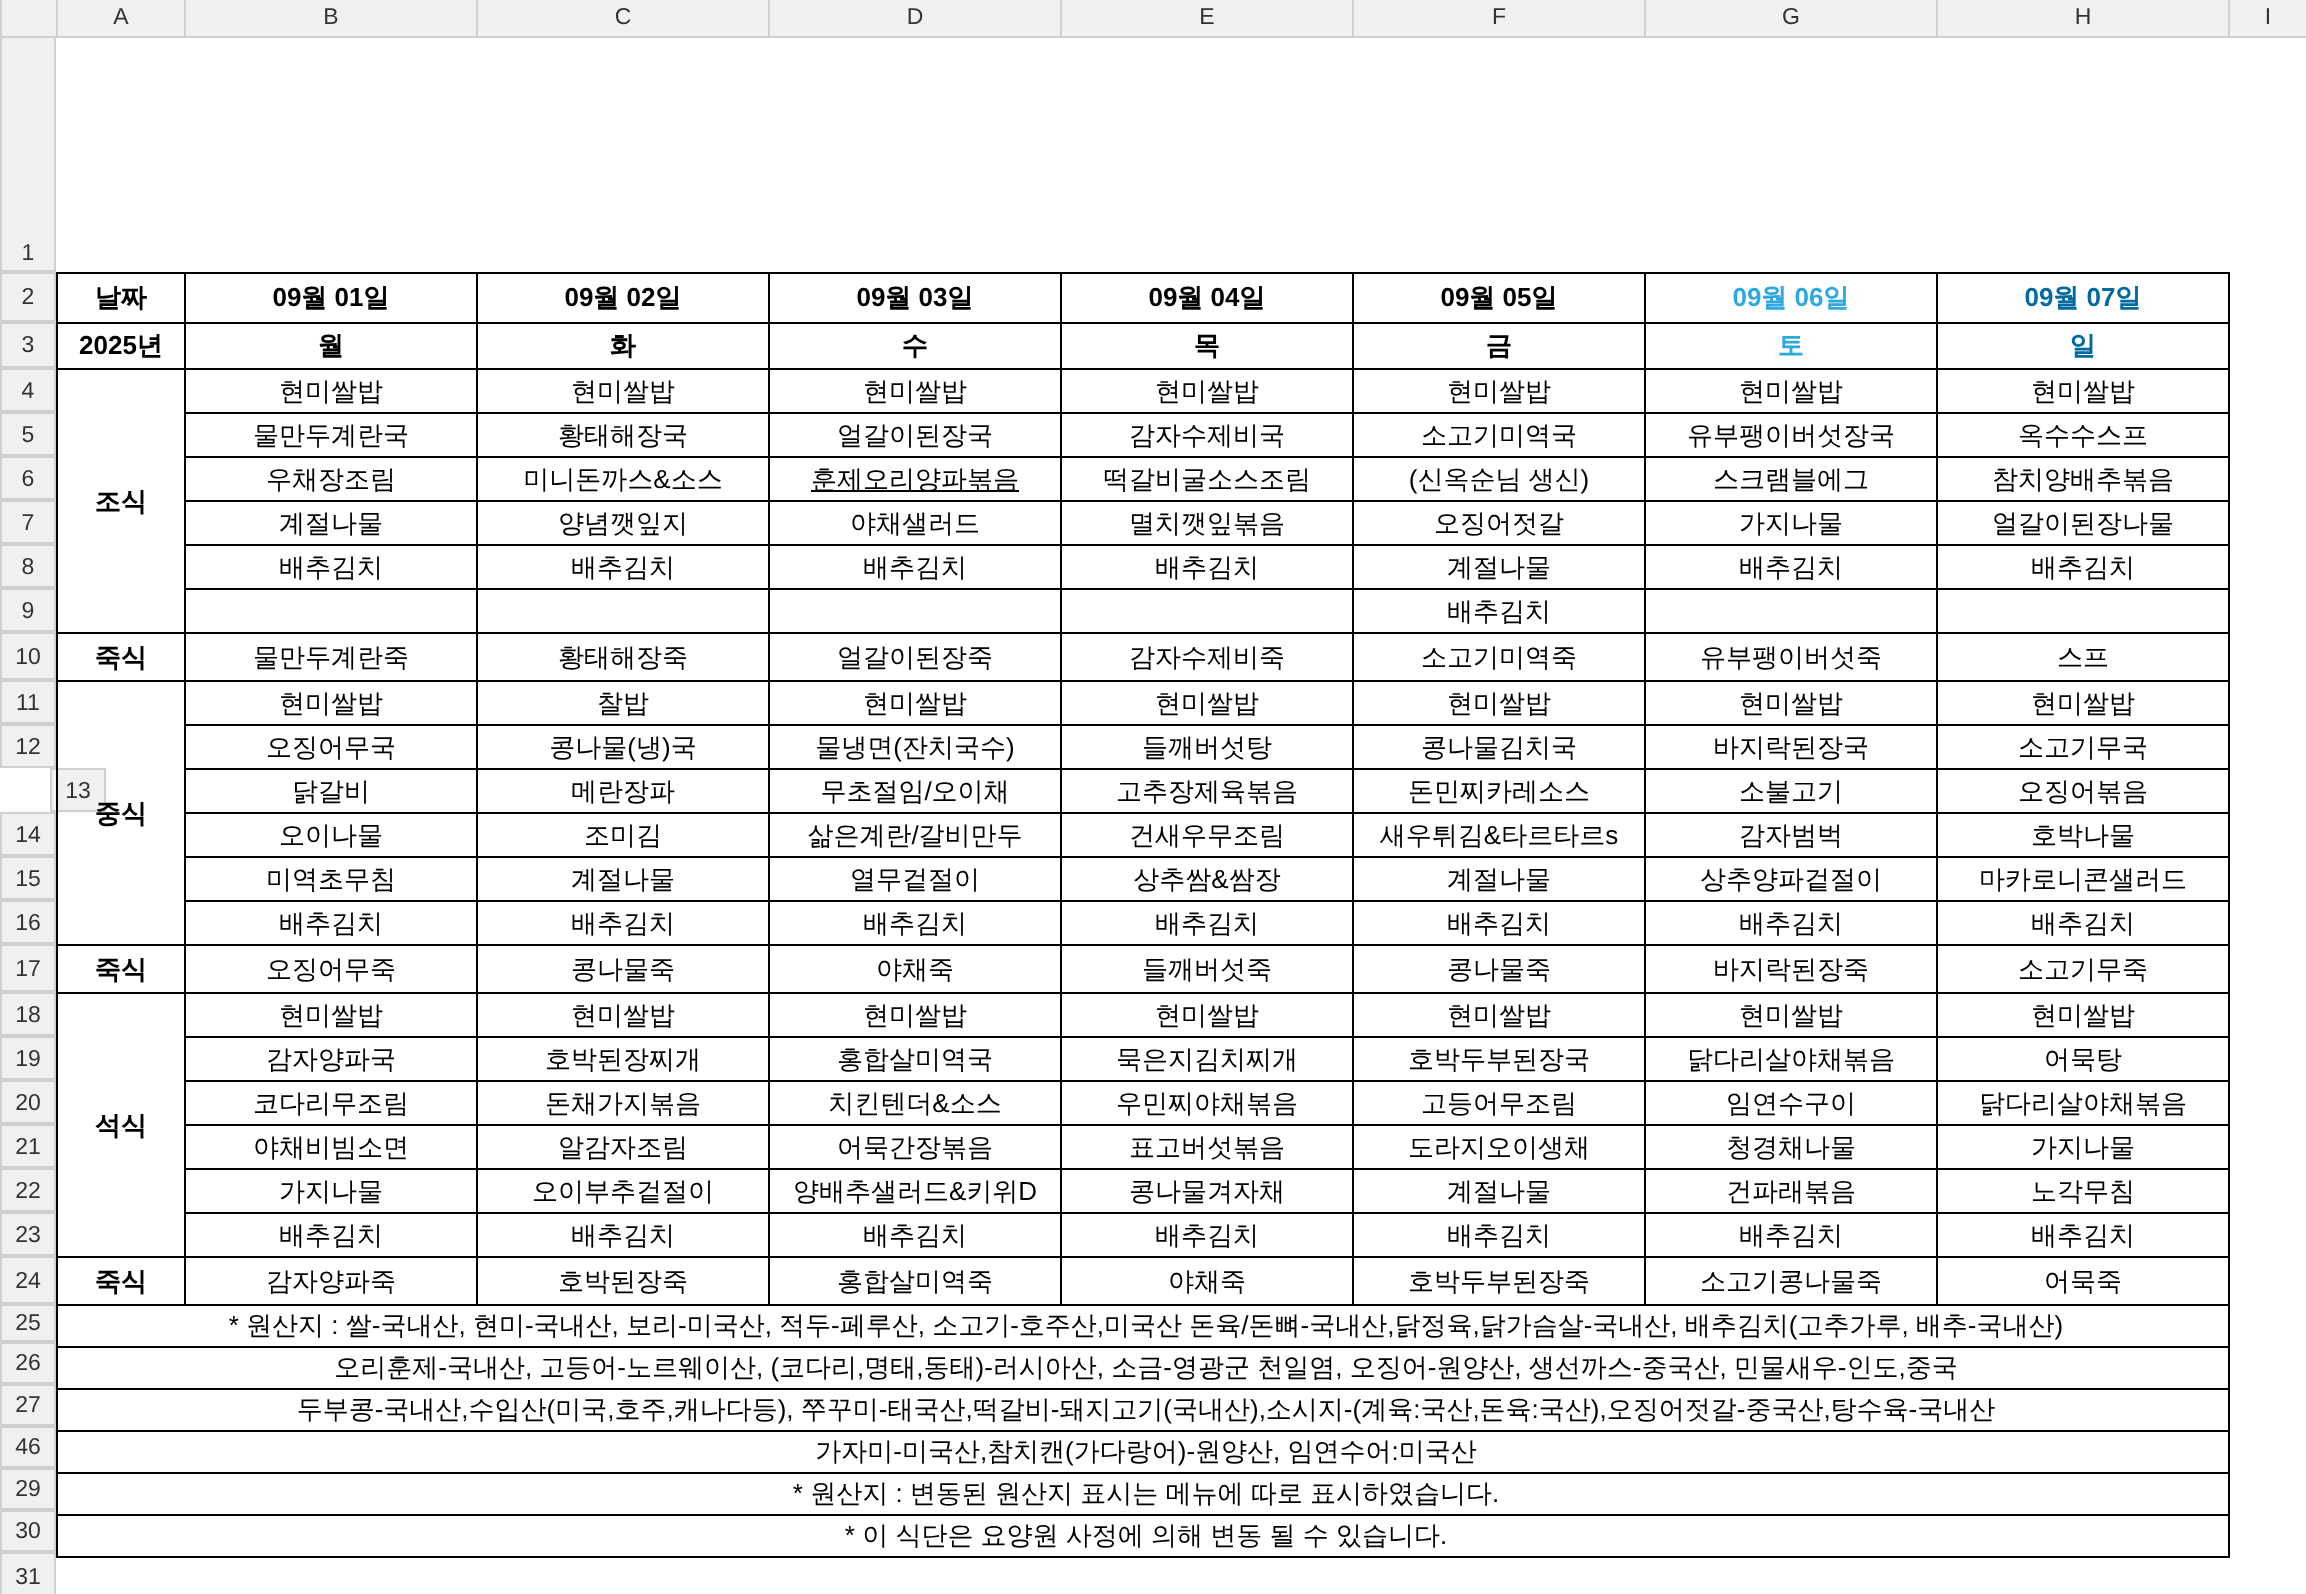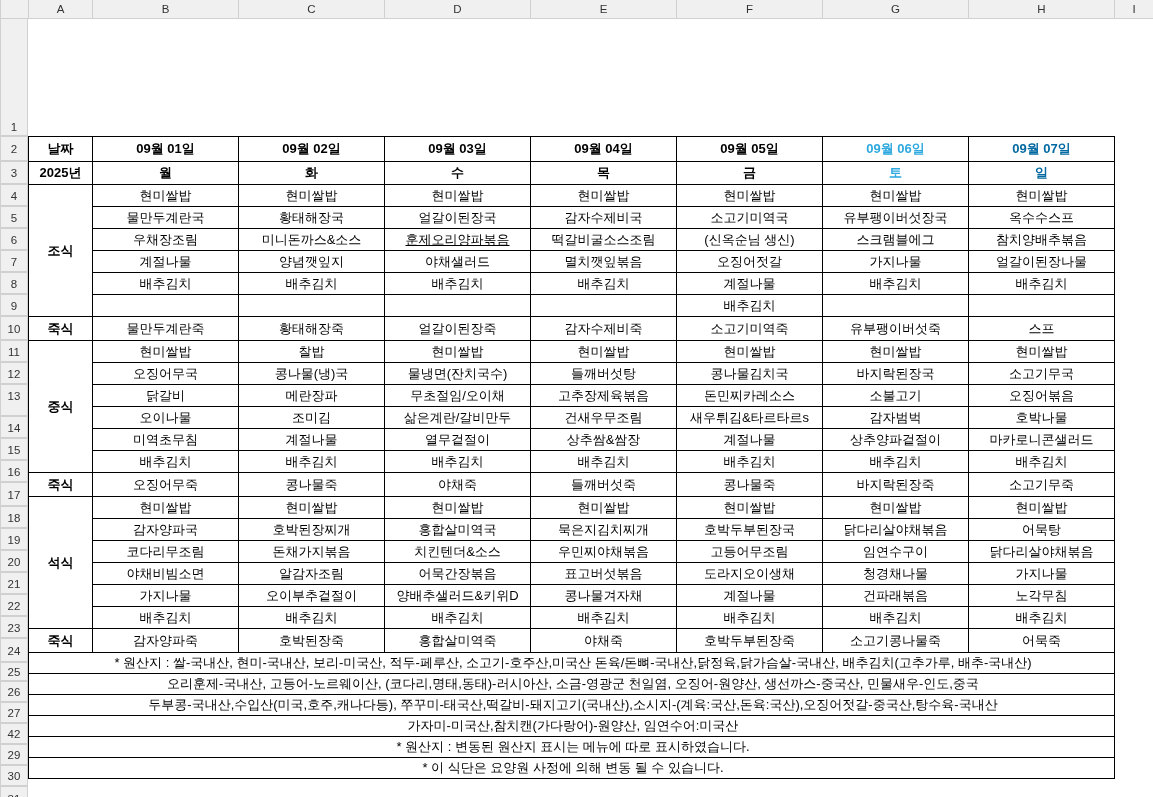--- a/index.html
+++ b/index.html
@@ -131,21 +131,21 @@
       </div>
       <div class="rowhdr" style="height:24px;line-height:24px;">
         <span style="display:block;">10</span>
       </div>
       <div class="rowhdr" style="height:22px;line-height:22px;">
         <span style="display:block;">11</span>
       </div>
       <div class="rowhdr" style="height:22px;line-height:22px;">
         <span style="display:block;">12</span>
       </div>
-      <div class="rowhdr" style="height:32px;line-height:22px;">
+      <div class="rowhdr" style="height:22px;line-height:22px;margin-left:25px;">
         <span style="display:block;">13</span>
       </div>
       <div class="rowhdr" style="height:22px;line-height:22px;">
         <span style="display:block;">14</span>
       </div>
       <div class="rowhdr" style="height:22px;line-height:22px;">
         <span style="display:block;">15</span>
       </div>
       <div class="rowhdr" style="height:22px;line-height:22px;">
         <span style="display:block;">16</span>
@@ -177,21 +177,21 @@
       <div class="rowhdr" style="height:19px;line-height:19px;">
         <span style="display:block;">25</span>
       </div>
       <div class="rowhdr" style="height:21px;line-height:21px;">
         <span style="display:block;">26</span>
       </div>
       <div class="rowhdr" style="height:21px;line-height:21px;">
         <span style="display:block;">27</span>
       </div>
       <div class="rowhdr" style="height:21px;line-height:21px;">
-        <span style="display:block;">42</span>
+        <span style="display:block;">46</span>
       </div>
       <div class="rowhdr" style="height:21px;line-height:21px;">
         <span style="display:block;">29</span>
       </div>
       <div class="rowhdr" style="height:21px;line-height:21px;">
         <span style="display:block;">30</span>
       </div>
       <div class="rowhdr" style="height:24px;line-height:24px;">
         <span style="display:block;">31</span>
       </div>

